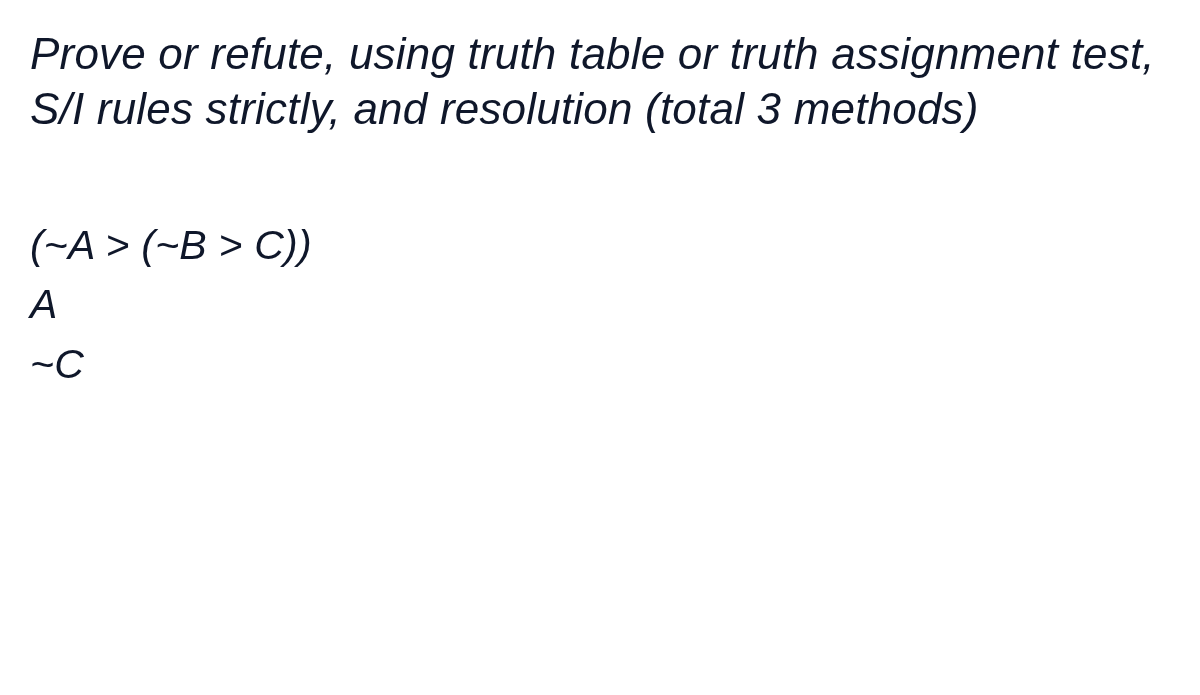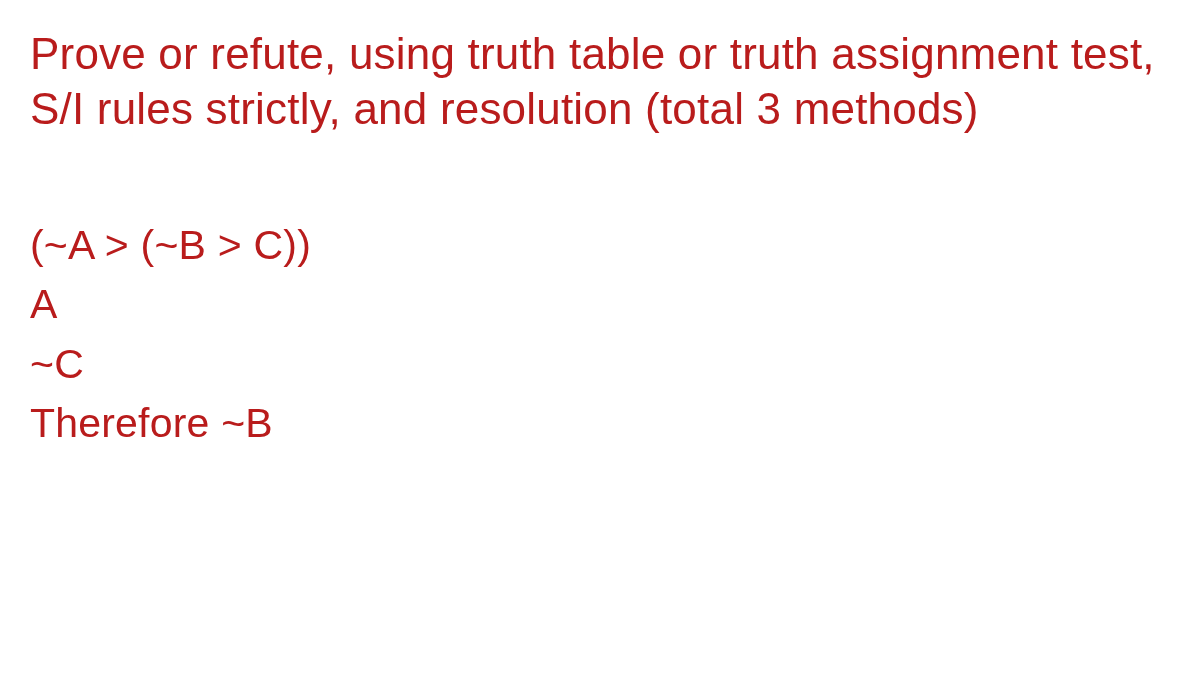--- a/index.html
+++ b/index.html
@@ -8,21 +8,22 @@
       box-sizing: border-box;
     }
     body {
       width: 1200px;
       height: 695px;
       background: #ffffff;
       font-family: Arial, Helvetica, sans-serif;
       padding: 26px 30px;
     }
     .content {
-      color: #b91c1c;
+      color: #0f172a;
+      font-style: italic;
     }
     .instruction {
       font-size: 44px;
       line-height: 1.26;
       letter-spacing: 0.2px;
       margin-bottom: 80px;
     }
     .argument {
       font-size: 41px;
       line-height: 1.4;
@@ -34,15 +35,14 @@
   </style>
 </head>
 <body>
 
 <div class="content">
   <div class="instruction">Prove or refute, using truth table or truth assignment test, S/I rules strictly, and resolution (total 3 methods)</div>
   <div class="argument">
     <div class="argument-line">(~A &gt; (~B &gt; C))</div>
     <div class="argument-line">A</div>
     <div class="argument-line">~C</div>
-    <div class="argument-line">Therefore ~B</div>
   </div>
 </div>
 
 </body></html>

